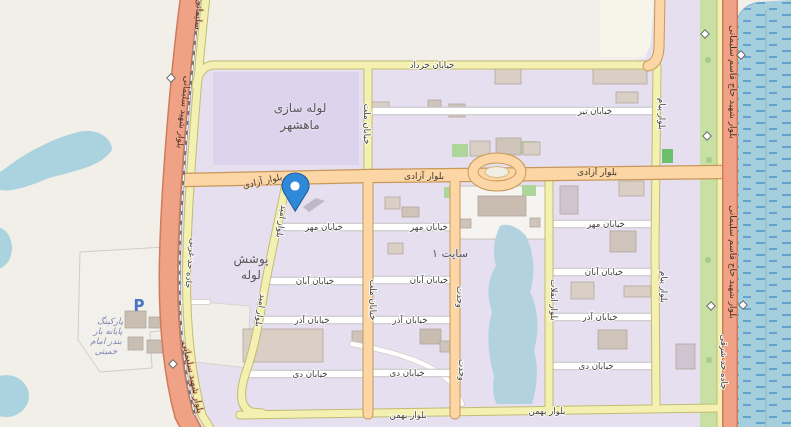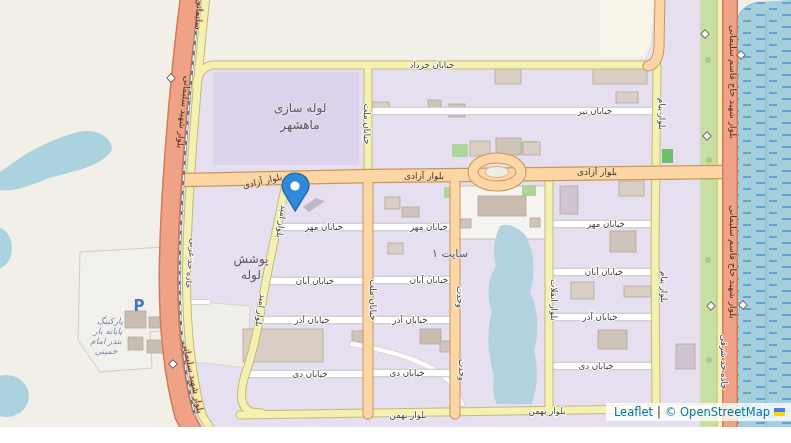--- a/index.html
+++ b/index.html
@@ -263,22 +263,13 @@
   </g>
 
   <g>
     <path d="M303,207 l13,-9 l9,3 l-16,11 z" fill="rgba(70,70,70,0.25)"></path>
     <path d="M295,173 c-7.2,0 -13,5.8 -13,13 c0,3 1.3,5.8 3,8.3 l10.2,16.7 l10.4,-16.7 c1.9,-2.5 3.4,-5.3 3.4,-8.3 c0,-7.2 -5.8,-13 -14,-13 z" fill="#2f89d8" stroke="#20629f" stroke-width="1.2"></path>
     <circle cx="295" cy="186" r="4.6" fill="#ffffff"></circle>
   </g>
 </svg>
 
   
-  <div class="attribution">
-    <a>Leaflet</a>
-    <span>|</span>
-    <a>© OpenStreetMap</a>
-    <span class="flag">
-        <span class="t" style="display:block"></span>
-        <span class="b" style="display:block"></span>
-      </span>
-  </div>
 </div>
 
 </body></html>

